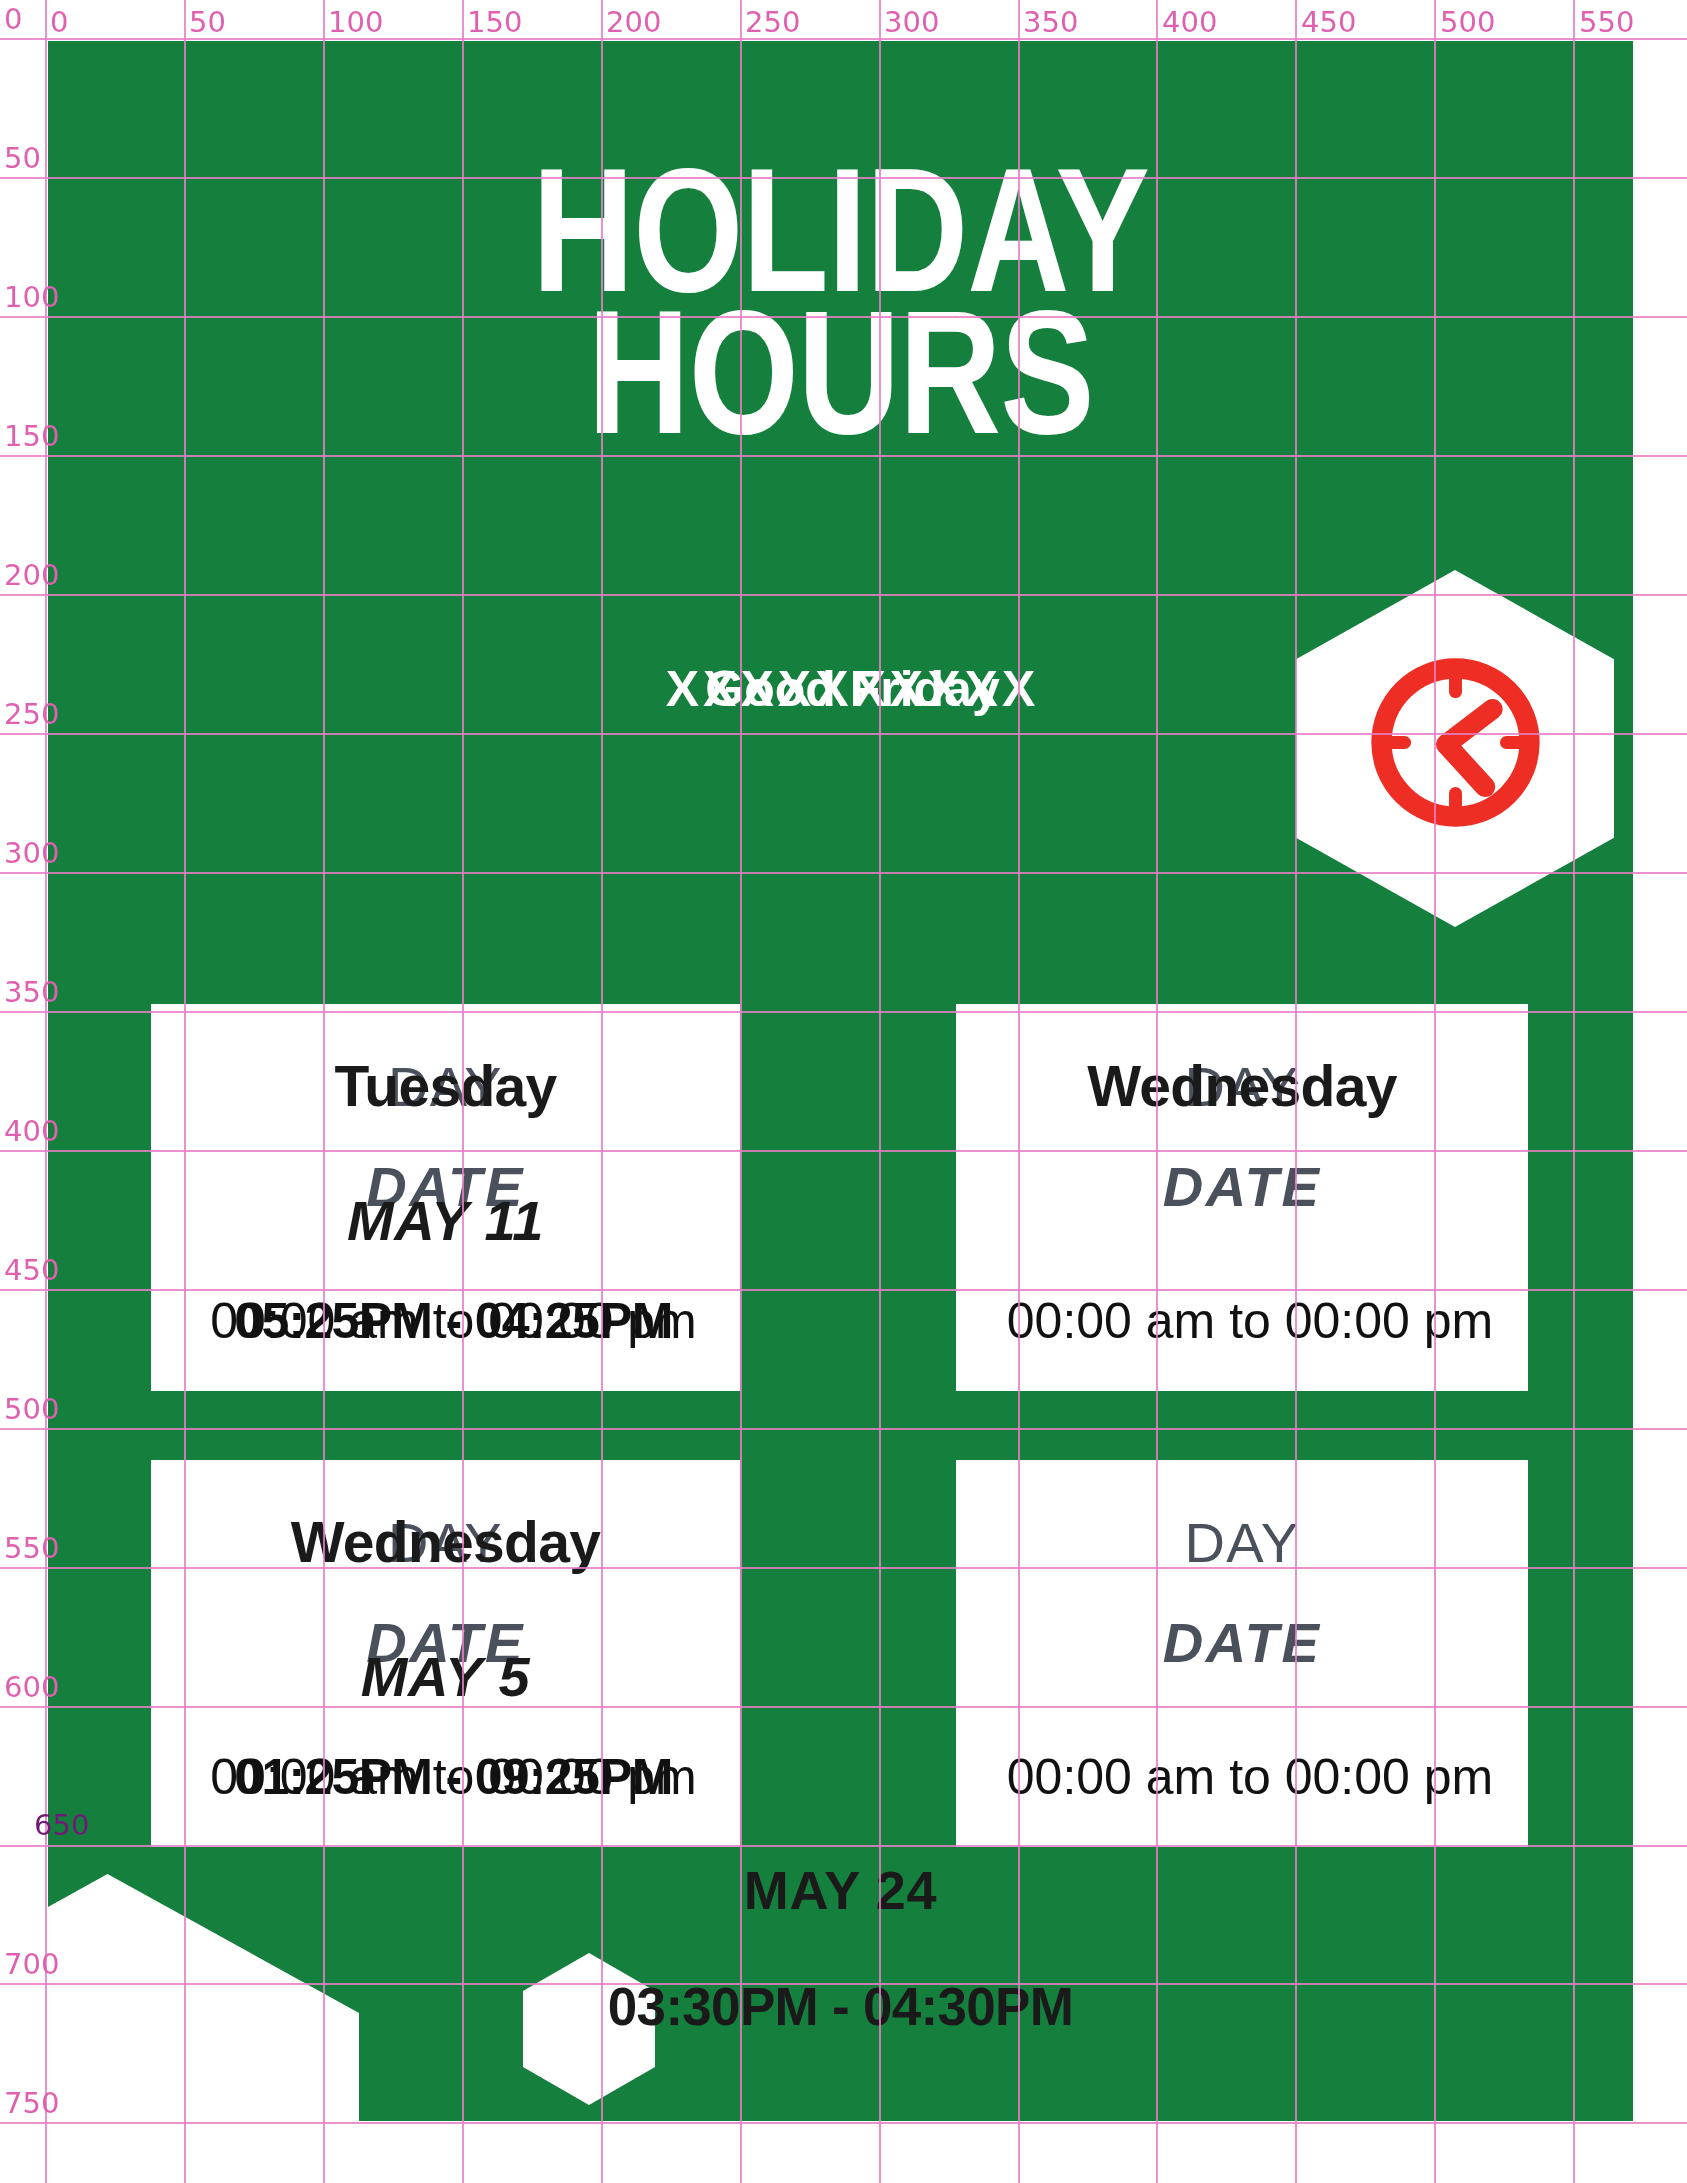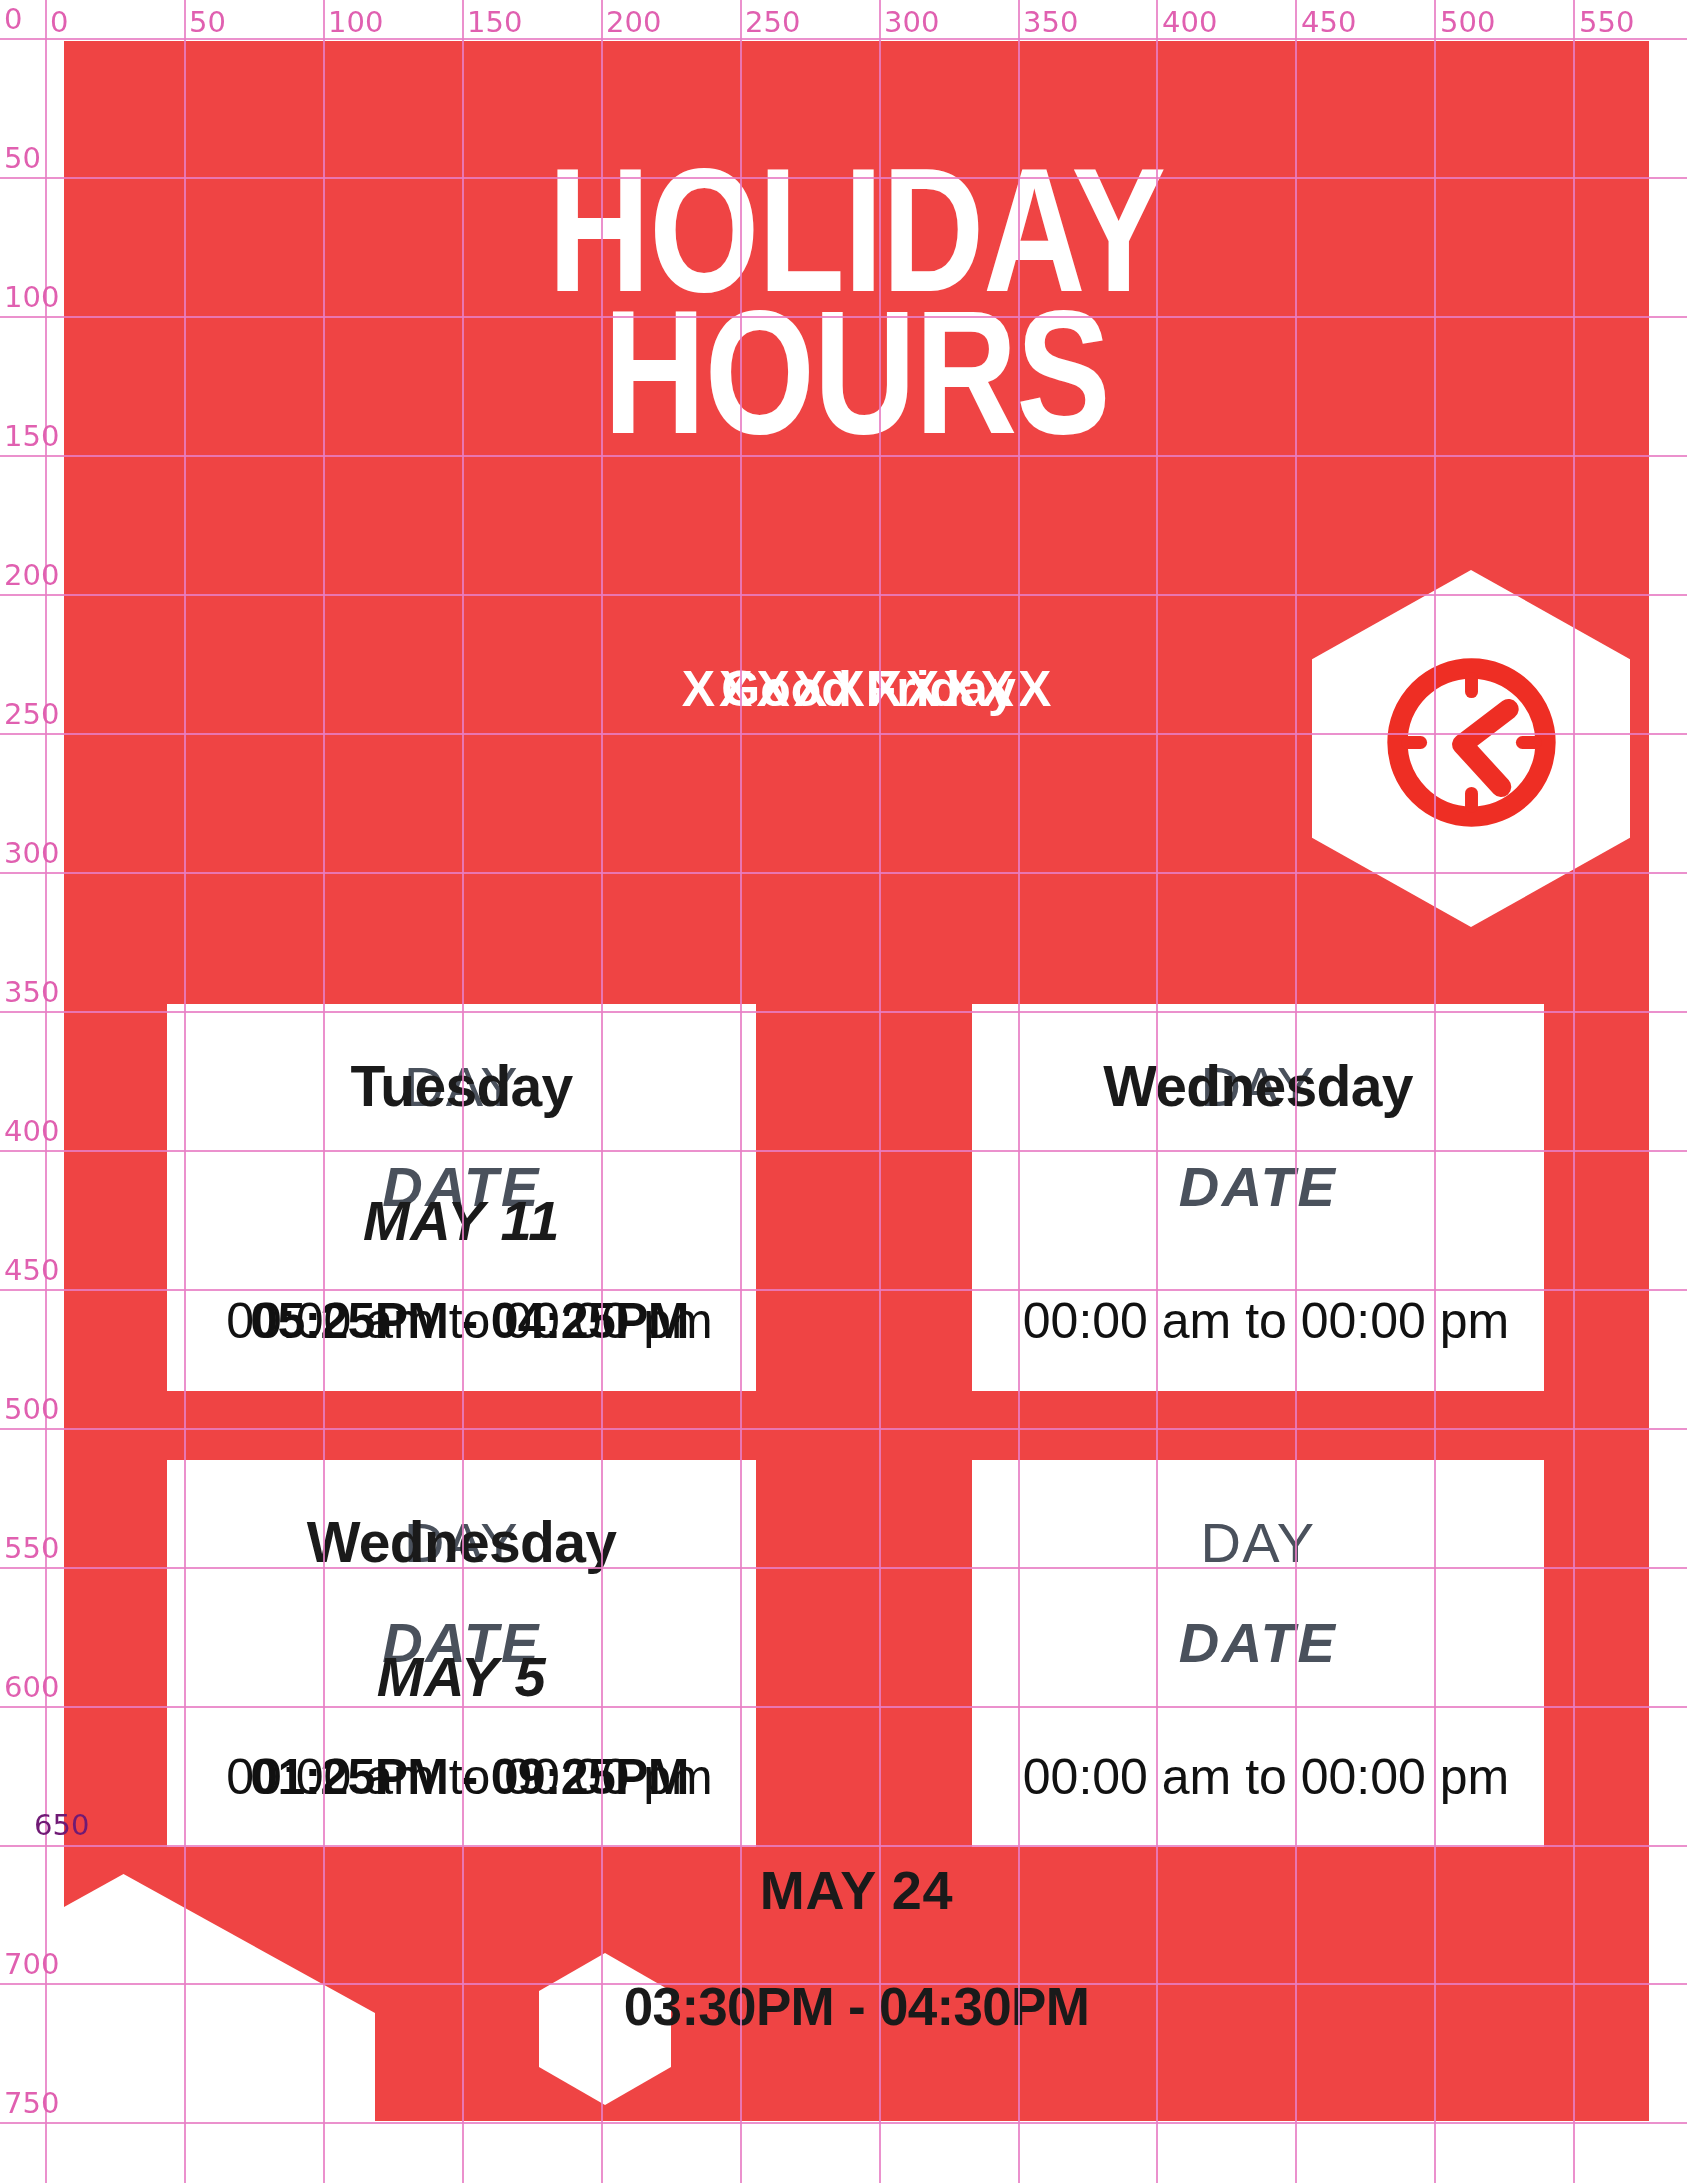--- a/index.html
+++ b/index.html
@@ -2,22 +2,22 @@
 <html style="font-size:10.6px"><head>
 <meta charset="utf-8">
 <style>
   html,body{margin:0;padding:0;background:#ffffff;}
   body{width:1687px;height:2183px;font-family:"Liberation Sans",sans-serif;-webkit-font-smoothing:antialiased;}
 
   #stage{position:relative;width:1687px;height:2183px;overflow:hidden;background:#ffffff;}
 
   
   #poster{
-    position:absolute;left:64px;top:41px;width:1585px;height:2080px;
-    background:#ef4444;overflow:hidden;
+    position:absolute;left:48px;top:41px;width:1585px;height:2080px;
+    background:#15803d;overflow:hidden;
   }
 
   
   .hex-big{
     position:absolute;
     background:#ffffff;
     -webkit-clip-path:polygon(50% 0%,100% 25%,100% 75%,50% 100%,0% 75%,0% 25%);
     clip-path:polygon(50% 0%,100% 25%,100% 75%,50% 100%,0% 75%,0% 25%);
   }
   #hex-clock{

